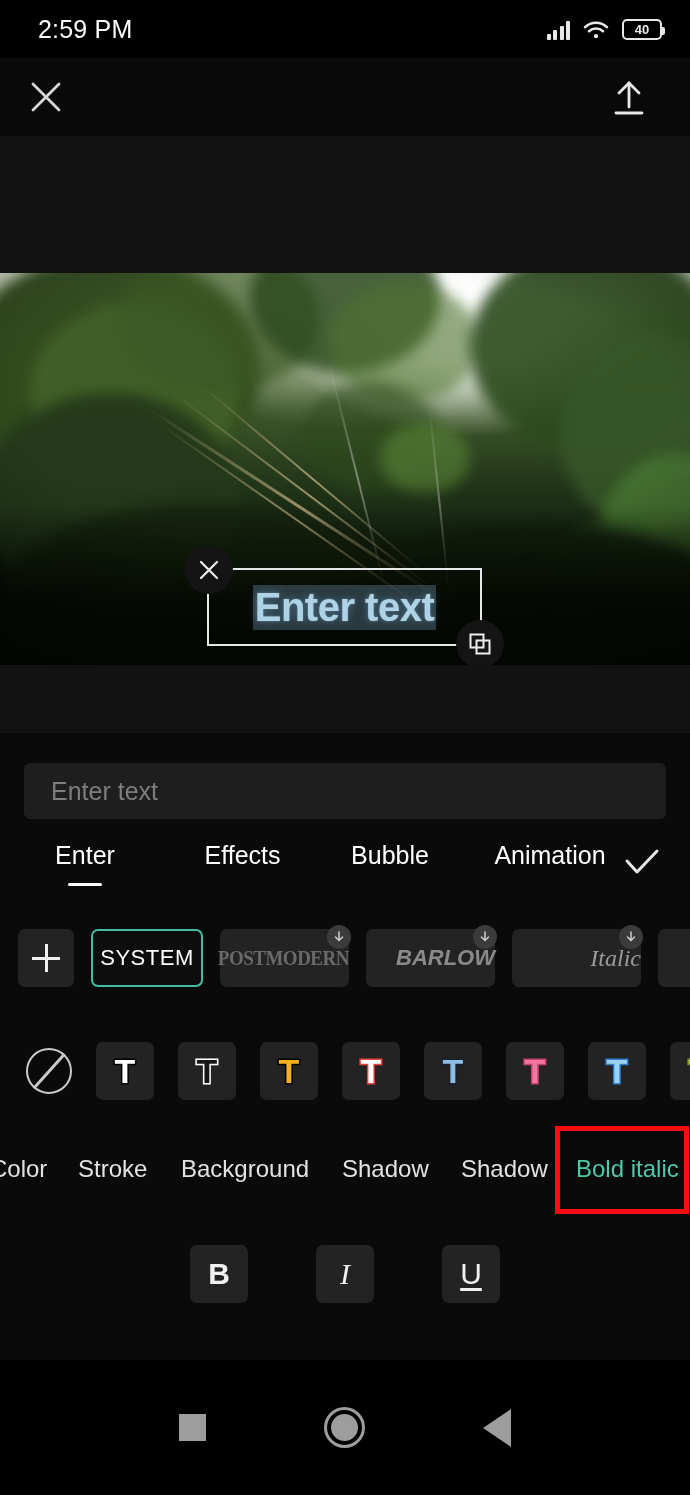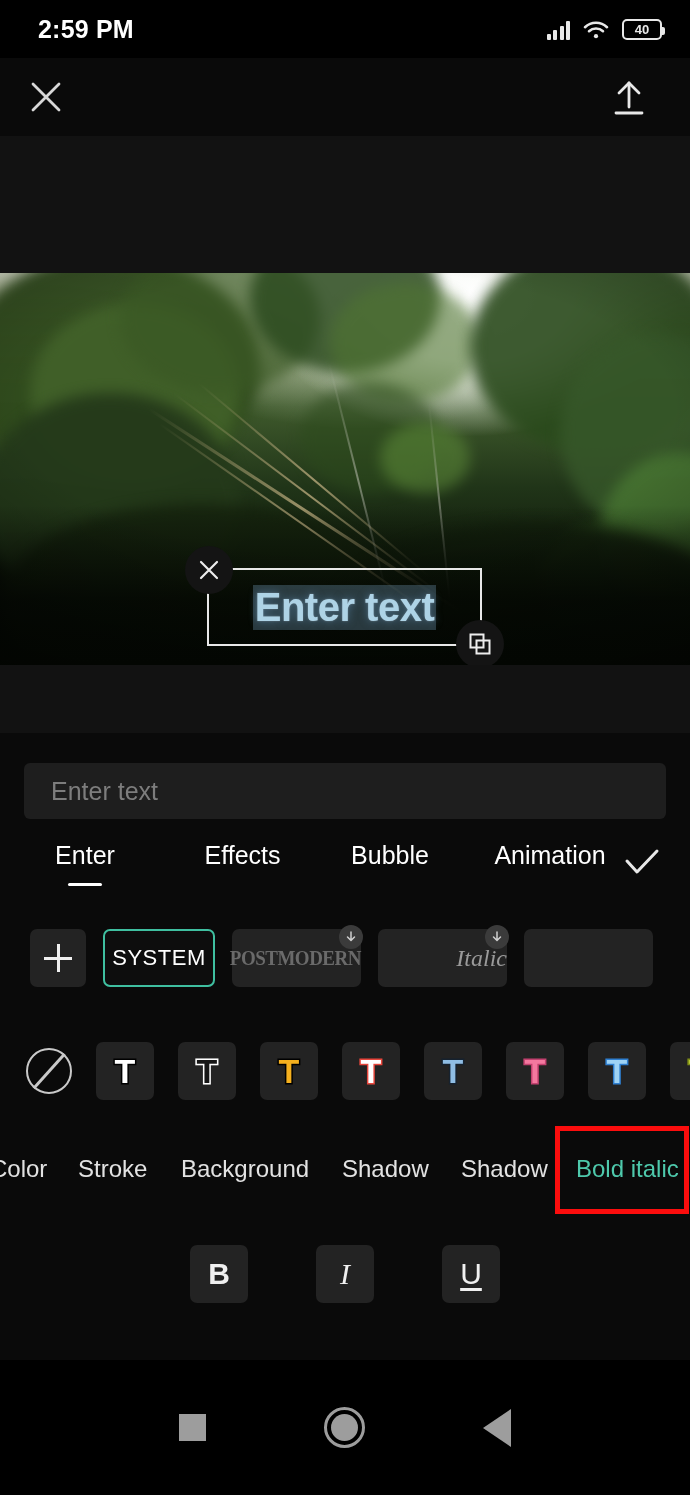--- a/index.html
+++ b/index.html
@@ -10,21 +10,21 @@
     overflow: hidden;
   }
   .phone { position: relative; width: 690px; height: 1495px; background: #0a0a0a; }
 
   
   .statusbar {
     position: absolute; top: 0; left: 0; width: 690px; height: 58px;
     background: #000; display: flex; align-items: center;
     padding: 0 28px 0 38px;
   }
-  .status-time { color: #fff; font-size: 25px; font-weight: bold; letter-spacing: .2px; }
+  .status-time { color: #fff; font-size: 25px; font-weight: normal; letter-spacing: .2px; }
   .status-icons { margin-left: auto; display: flex; align-items: flex-end; gap: 13px; }
   .sig { display: flex; align-items: flex-end; gap: 2.5px; height: 20px; }
   .sig i { display: block; width: 4px; background: #e8e8e8; border-radius: 1px; }
   .sig i:nth-child(1){height:6px}.sig i:nth-child(2){height:10px}
   .sig i:nth-child(3){height:14px}.sig i:nth-child(4){height:19px}
   .batt {
     width: 40px; height: 21px; border: 2px solid #e8e8e8; border-radius: 5px;
     display: flex; align-items: center; justify-content: center; position: relative;
   }
   .batt span { font-size: 13px; color: #e8e8e8; font-weight: bold; line-height: 1; }
@@ -124,21 +124,21 @@
     width: 34px; height: 3px; background: #fff; border-radius: 2px;
   }
   .check-btn {
     position: absolute; right: 18px; top: -4px; width: 60px; height: 50px;
     display: flex; align-items: center; justify-content: center;
   }
 
   
   .fontrow {
     position: absolute; left: 0; top: 190px; width: 690px; height: 70px;
-    display: flex; align-items: center; gap: 17px; padding-left: 30px;
+    display: flex; align-items: center; gap: 17px; padding-left: 18px;
   }
   .chip {
     position: relative; height: 58px; background: #232323; border-radius: 7px;
     display: flex; align-items: center; justify-content: center; flex: none;
   }
   .chip.add { width: 56px; }
   .chip.add .plus { position: relative; width: 28px; height: 28px; }
   .chip.add .plus::before, .chip.add .plus::after {
     content: ""; position: absolute; background: #efefef;
   }
@@ -339,20 +339,28 @@
       </div>
       <div class="chip font">
         <span class="f-postmodern">POSTMODERN</span>
         <div class="dl">
           <svg width="14" height="14" viewBox="0 0 14 14">
               <path d="M7 2 L7 10 M3.5 7 L7 10.5 L10.5 7" stroke="#cfcfcf" stroke-width="1.5" fill="none" stroke-linecap="round" stroke-linejoin="round"></path>
             </svg>
         </div>
       </div>
       <div class="chip font">
+        <span class="f-barlow">BARLOW</span>
+        <div class="dl">
+          <svg width="14" height="14" viewBox="0 0 14 14">
+              <path d="M7 2 L7 10 M3.5 7 L7 10.5 L10.5 7" stroke="#cfcfcf" stroke-width="1.5" fill="none" stroke-linecap="round" stroke-linejoin="round"></path>
+            </svg>
+        </div>
+      </div>
+      <div class="chip font">
         <span class="f-italic">Italic</span>
         <div class="dl">
           <svg width="14" height="14" viewBox="0 0 14 14">
               <path d="M7 2 L7 10 M3.5 7 L7 10.5 L10.5 7" stroke="#cfcfcf" stroke-width="1.5" fill="none" stroke-linecap="round" stroke-linejoin="round"></path>
             </svg>
         </div>
       </div>
       <div class="chip font">
         
       </div>

